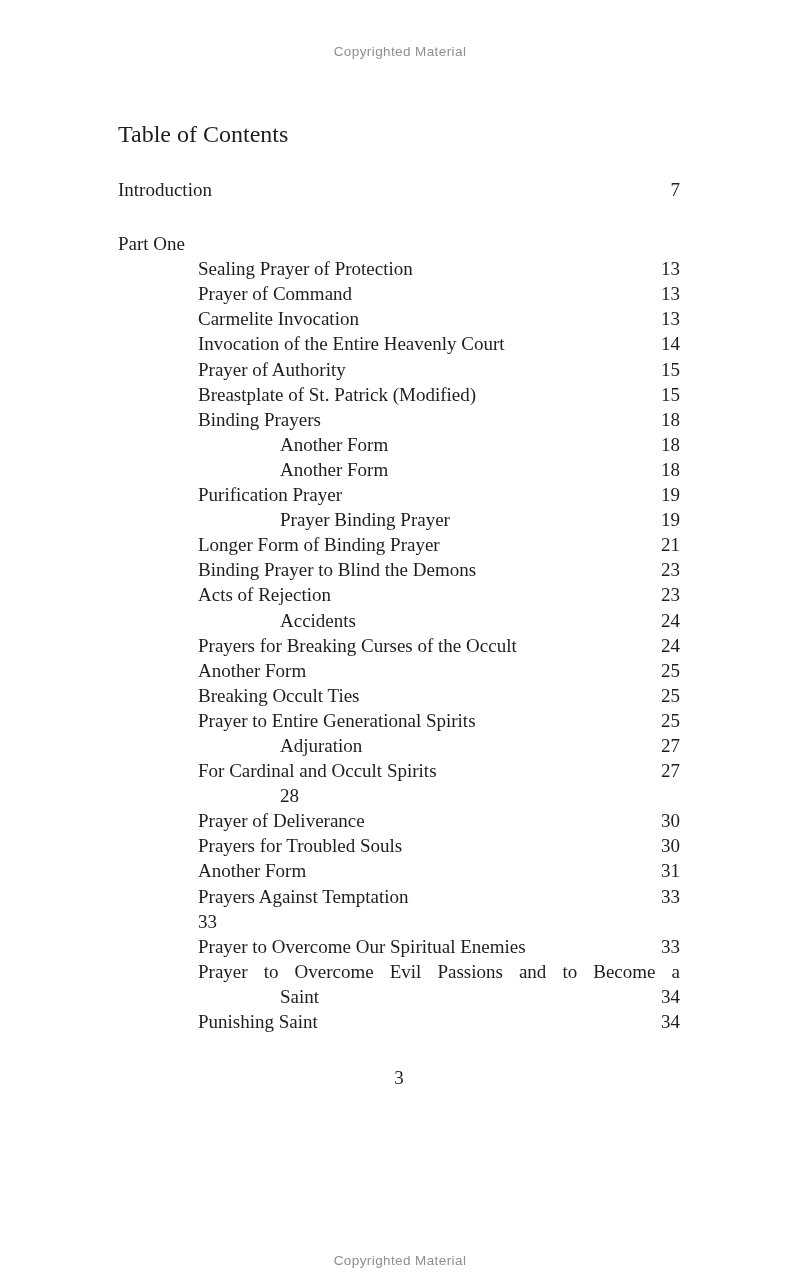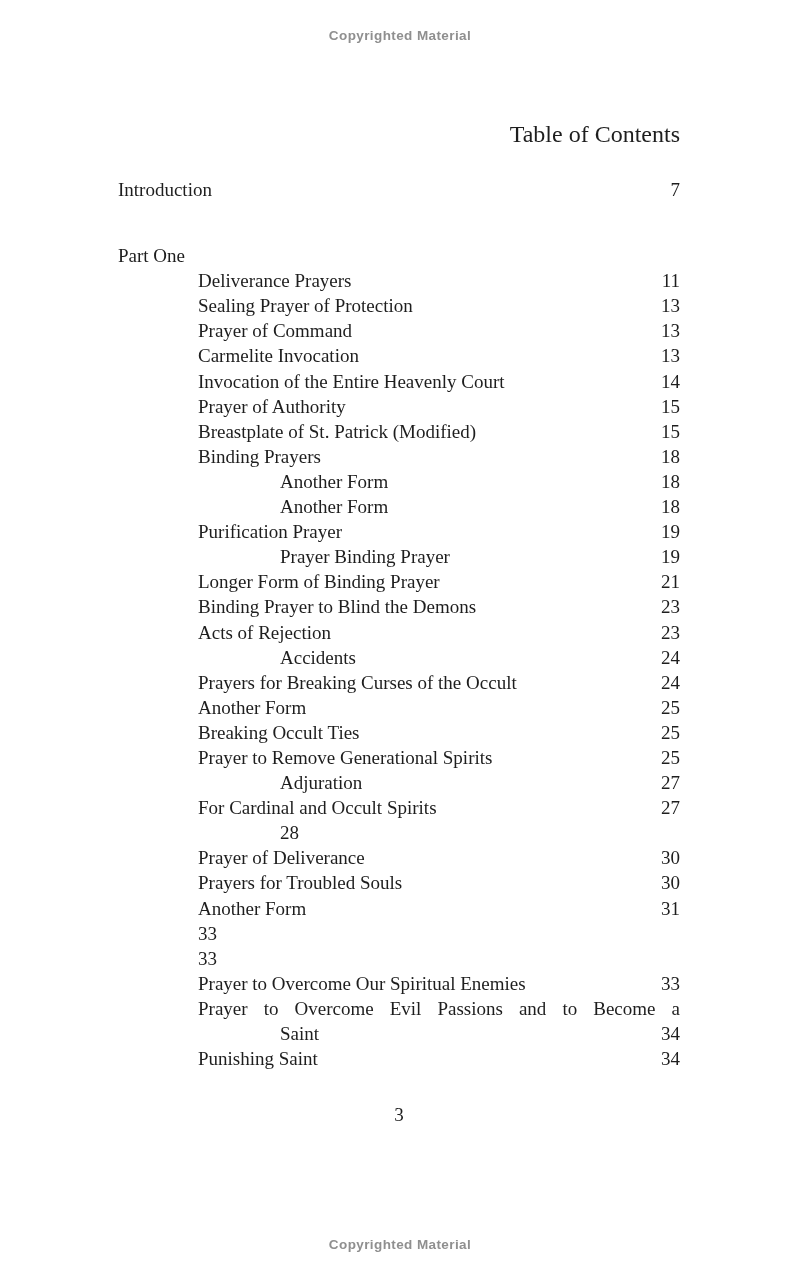--- a/index.html
+++ b/index.html
@@ -10,55 +10,56 @@
     font-family: "Liberation Serif", "DejaVu Serif", serif;
     color: #1e1e1e;
     overflow: hidden;
   }
   .watermark {
     position: absolute;
     left: 0;
     width: 800px;
     text-align: center;
     font-family: "Liberation Sans", "DejaVu Sans", sans-serif;
-    font-weight: 700;
+    font-weight: 400;
     font-size: 13.5px;
     letter-spacing: 0.4px;
     color: #8f8f8f;
+    margin-top: 16px;
   }
   .watermark--top { top: 28px; }
   .watermark--bottom { top: 1237px; }
   .content {
     position: absolute;
     top: 0;
     left: 118px;
     width: 562px;
   }
   .title {
     margin-top: 118px;
-    text-align: right;
+    text-align: left;
     font-size: 24px;
     line-height: 32px;
     font-weight: 400;
   }
   .toc {
     margin-top: 27px;
     font-size: 19px;
     line-height: 25.1px;
   }
   .row {
     display: flex;
     justify-content: space-between;
     align-items: baseline;
   }
   .row .page { text-align: right; }
   .lvl0 { padding-left: 0; }
   .lvl1 { padding-left: 80px; }
   .lvl2 { padding-left: 162px; }
-  .part-heading { margin-top: 41px; }
+  .part-heading { margin-top: 29px; }
   .row-justified {
     text-align: justify;
     text-align-last: justify;
   }
   .folio {
     margin-top: 31px;
     text-align: center;
     font-size: 19px;
     line-height: 25px;
   }
@@ -73,24 +74,20 @@
 
   <div class="toc">
       <div class="row lvl0">
         <span class="label">Introduction</span>
         <span class="page">7</span>
       </div>
       <div class="row lvl0 part-heading">
         <span class="label">Part One</span>
       </div>
       <div class="row lvl1">
-        <span class="label">Deliverance Prayers</span>
-        <span class="page">11</span>
-      </div>
-      <div class="row lvl1">
         <span class="label">Sealing Prayer of Protection</span>
         <span class="page">13</span>
       </div>
       <div class="row lvl1">
         <span class="label">Prayer of Command</span>
         <span class="page">13</span>
       </div>
       <div class="row lvl1">
         <span class="label">Carmelite Invocation</span>
         <span class="page">13</span>
@@ -149,21 +146,21 @@
       </div>
       <div class="row lvl1">
         <span class="label">Another Form</span>
         <span class="page">25</span>
       </div>
       <div class="row lvl1">
         <span class="label">Breaking Occult Ties</span>
         <span class="page">25</span>
       </div>
       <div class="row lvl1">
-        <span class="label">Prayer to Remove Generational Spirits</span>
+        <span class="label">Prayer to Entire Generational Spirits</span>
         <span class="page">25</span>
       </div>
       <div class="row lvl2">
         <span class="label">Adjuration</span>
         <span class="page">27</span>
       </div>
       <div class="row lvl1">
         <span class="label">For Cardinal and Occult Spirits</span>
         <span class="page">27</span>
       </div>
@@ -176,20 +173,21 @@
       </div>
       <div class="row lvl1">
         <span class="label">Prayers for Troubled Souls</span>
         <span class="page">30</span>
       </div>
       <div class="row lvl1">
         <span class="label">Another Form</span>
         <span class="page">31</span>
       </div>
       <div class="row lvl1">
+        <span class="label">Prayers Against Temptation</span>
         <span class="page">33</span>
       </div>
       <div class="row lvl1">
         <span class="page">33</span>
       </div>
       <div class="row lvl1">
         <span class="label">Prayer to Overcome Our Spiritual Enemies</span>
         <span class="page">33</span>
       </div>
       <div class="row-justified lvl1">Prayer to Overcome Evil Passions and to Become a</div>

